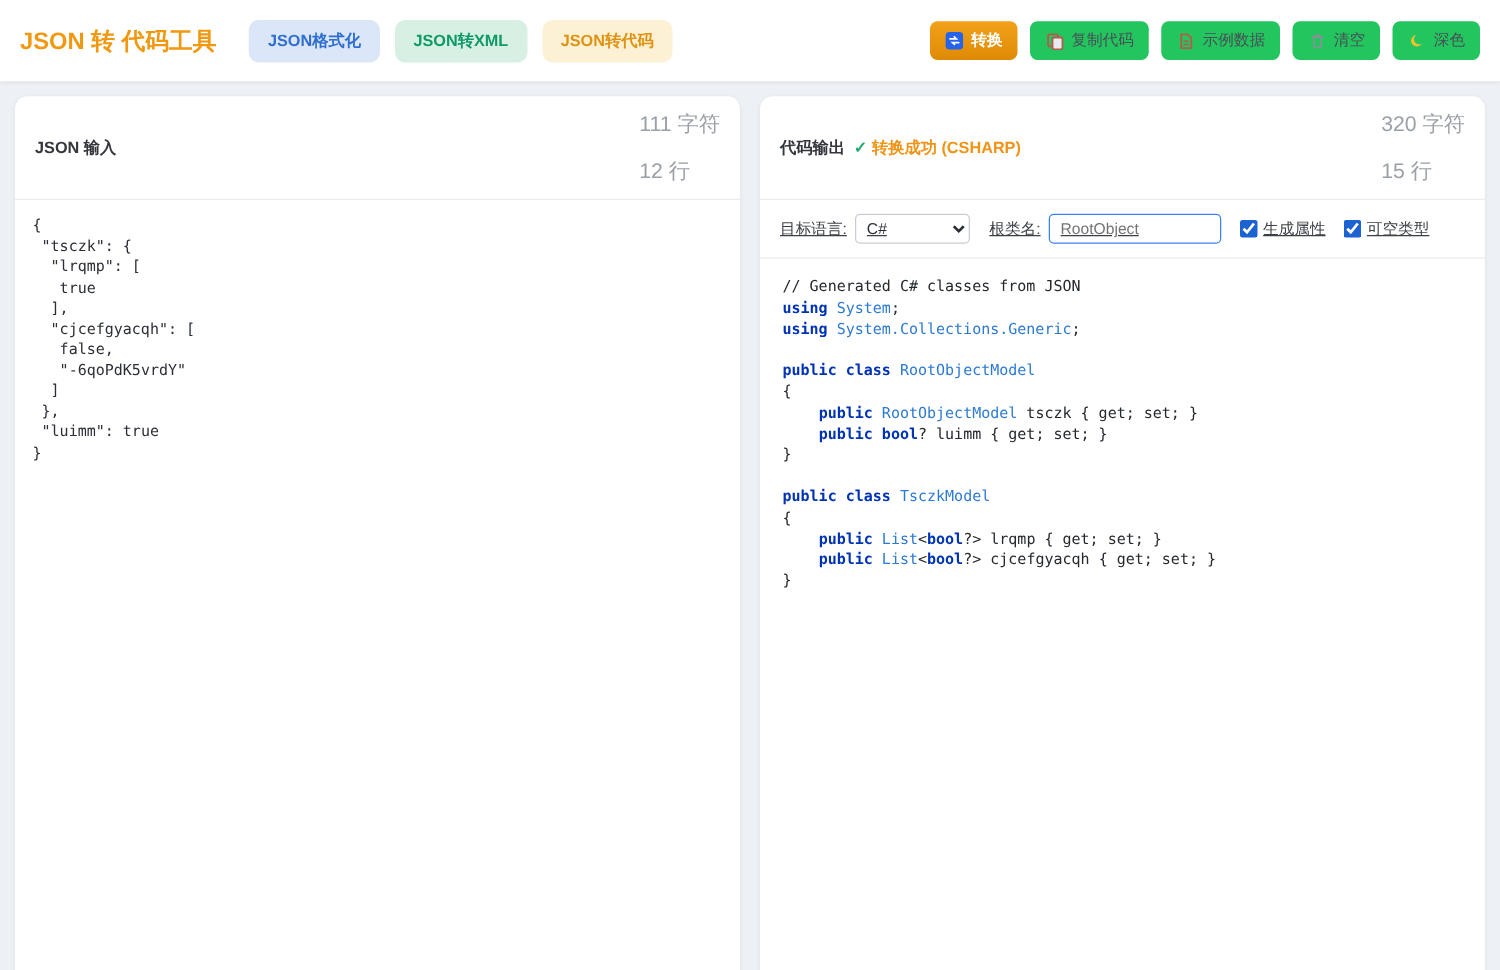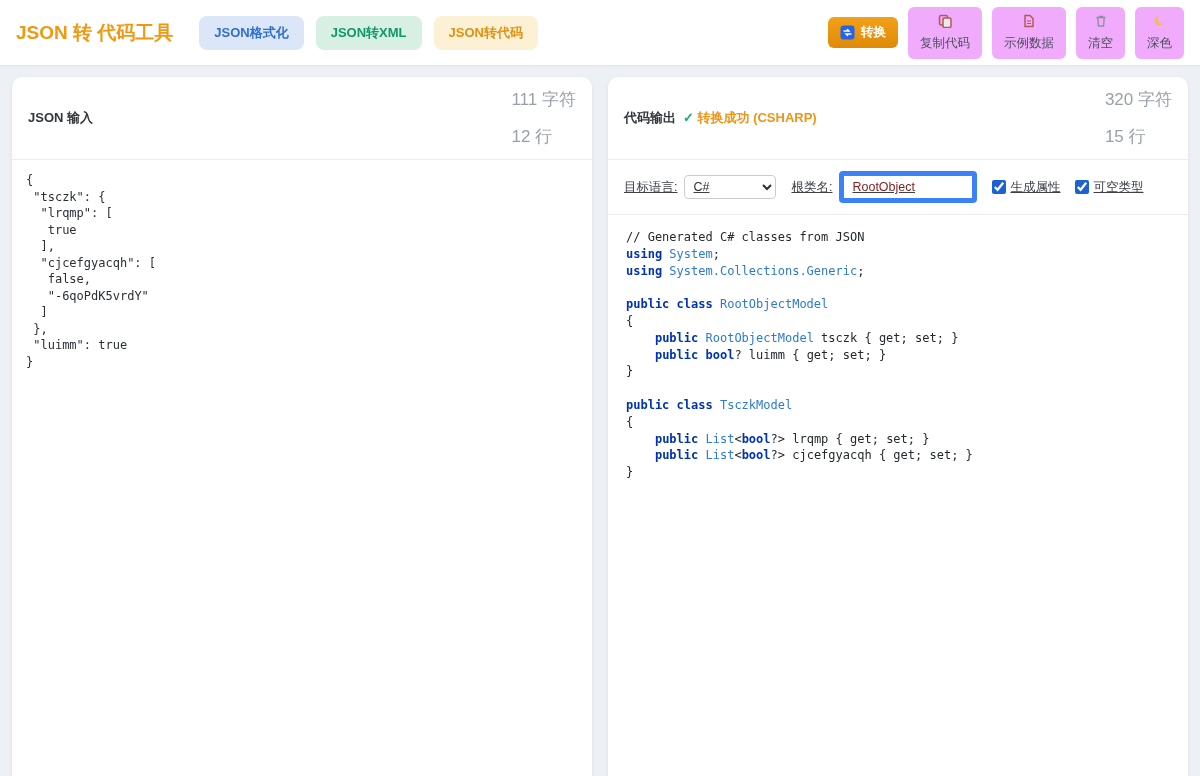--- a/index.html
+++ b/index.html
@@ -9,21 +9,21 @@
   .topbar { height:65px; background:#ffffff; display:flex; align-items:center; padding:0 16px; box-shadow:0 1px 3px rgba(0,0,0,.06); position:relative; z-index:5; }
   .app-title { font-size:19px; font-weight:bold; color:#f0980f; margin-right:26px; white-space:nowrap; }
   .tabs { display:flex; gap:12px; }
   .tab { font-size:13px; font-weight:bold; padding:8px 15px; border-radius:8px; cursor:pointer; white-space:nowrap; }
   .tab-blue   { background:#dbe6f8; color:#2f6fd0; }
   .tab-green  { background:#d8f0e4; color:#0d9a68; }
   .tab-orange { background:#fcf1d4; color:#df9212; }
   .actions { margin-left:auto; display:flex; gap:10px; align-items:center; }
   .btn { display:flex; align-items:center; gap:6px; font-size:12.5px; padding:7px 12px; border-radius:6px; border:none; cursor:pointer; font-family:inherit; white-space:nowrap;text-align:right; }
   .btn-primary { background:linear-gradient(180deg,#f2a11a,#df8a06); color:#ffffff; font-weight:bold; }
-  .btn-gray { background:#f0abfc; color:#4a4f57;flex-direction:column; }
+  .btn-gray { background:#22c55e; color:#4a4f57; }
   .ic { display:inline-flex; width:15px; height:15px; align-items:center; justify-content:center; flex:0 0 auto; }
 
   
   .main { display:flex; gap:16px; padding:12px 12px; height:756px; }
   .panel { flex:1; background:#ffffff; border-radius:10px; box-shadow:0 1px 4px rgba(0,0,0,.07); display:flex; flex-direction:column; overflow:hidden; }
   .panel-header { display:flex; align-items:center; padding:11px 16px; border-bottom:1px solid #ececf0; }
   .panel-title { font-size:13px; font-weight:bold; color:#33363c; }
   .status { font-size:13px; font-weight:bold; margin-left:7px; }
   .status .check { color:#1fab6e; }
   .status .txt { color:#ef9416; }
@@ -31,21 +31,21 @@
 
   
   .json-input { flex:1; border:none; outline:none; resize:none; padding:12px 14px; font-family:"DejaVu Sans Mono", monospace; font-size:12px; line-height:1.38; color:#2b2f36; overflow-y:scroll; background:#ffffff; }
   .json-input::-webkit-scrollbar { width:13px; }
   .json-input::-webkit-scrollbar-track { background:#fbfbfc; border-left:1px solid #f0f0f2; }
   .json-input::-webkit-scrollbar-thumb { background:#d3d6db; border:3px solid #fbfbfc; border-radius:7px; }
 
   
   .code-toolbar { display:flex; align-items:center; gap:7px; padding:11px 16px; border-bottom:1px solid #ececf0; font-size:12.5px; color:#3b3f46; flex-wrap:nowrap;text-decoration:underline; }
   .code-toolbar select { font-family:inherit; font-size:12.5px; padding:3px 4px; border:1px solid #c9cdd3; border-radius:4px; background:#ffffff; color:#2b2f36; width:92px; }
-  .code-toolbar input[type="text"] { font-family:inherit; font-size:12.5px; padding:4px 8px; border:5px solid #3b82f6; border-radius:4px; color:#7f1d1d; width:138px; }
+  .code-toolbar input[type="text"] { font-family:inherit; font-size:12.5px; padding:4px 8px; border:1px solid #3b82f6; border-radius:4px; color:#737373; width:138px; }
   .chk { display:flex; align-items:center; gap:4px; margin-left:8px; white-space:nowrap; }
   .chk input { accent-color:#1d62d1; width:14px; height:14px; }
 
   
   .code-scroll { flex:1; overflow:auto; padding:14px 18px; }
   .code-line { font-family:"DejaVu Sans Mono", monospace; font-size:12px; line-height:1.4; white-space:pre; color:#24292e; }
   .tok-p { color:#24292e; }
   .tok-c { color:#24292e; }
   .tok-k { color:#0033b3; font-weight:bold; }
   .tok-t { color:#2d7ad2; }

